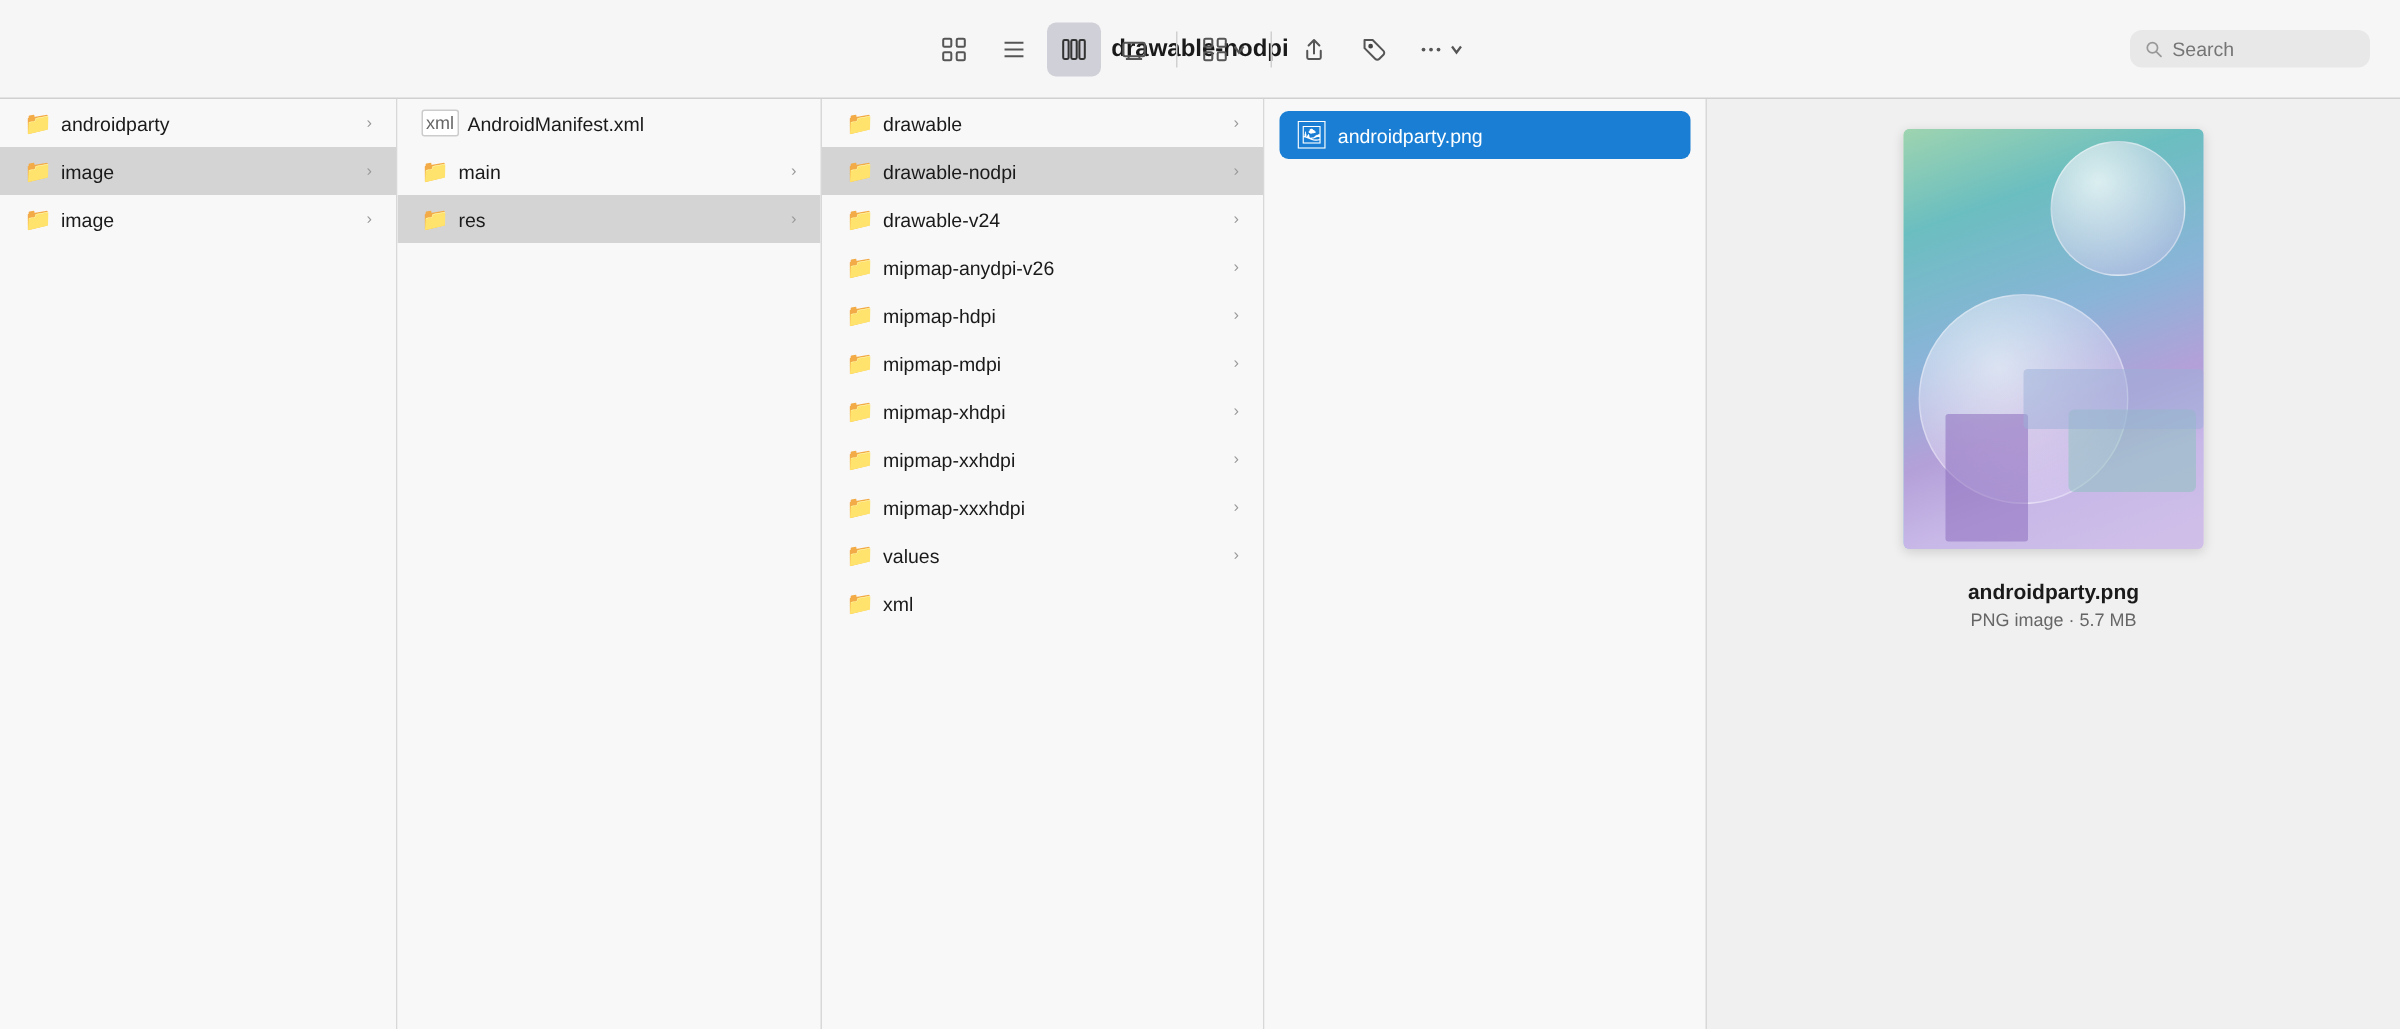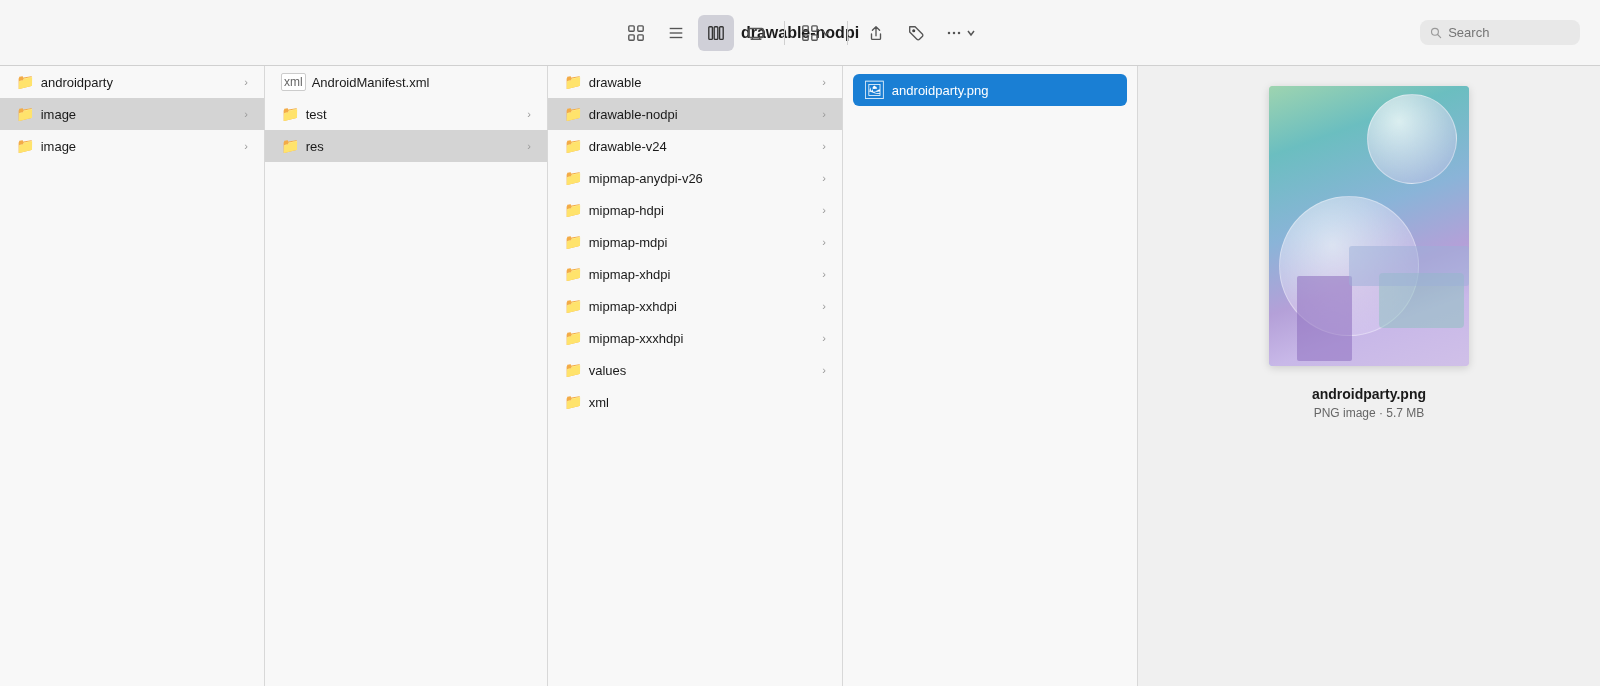--- a/index.html
+++ b/index.html
@@ -326,21 +326,21 @@
   </div>
 
   <div class="column column-2">
     <div class="column-scroll">
       <div class="file-item">
         <span style="font-size:12px; background:#fff; border:1px solid #ccc; border-radius:2px; padding:1px 2px; color:#666; flex-shrink:0; line-height:1.2;">xml</span>
         <span>AndroidManifest.xml</span>
       </div>
       <div class="file-item">
         <span class="folder-icon folder-icon-blue">📁</span>
-        <span>test</span>
+        <span>main</span>
         <span class="chevron">›</span>
       </div>
       <div class="file-item selected">
         <span class="folder-icon folder-icon-blue">📁</span>
         <span>res</span>
         <span class="chevron">›</span>
       </div>
     </div>
   </div>
 

